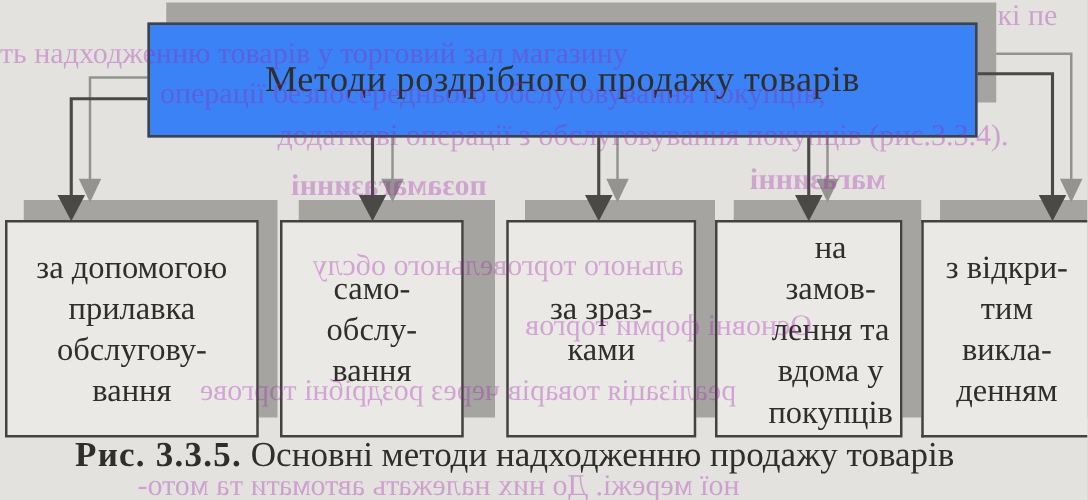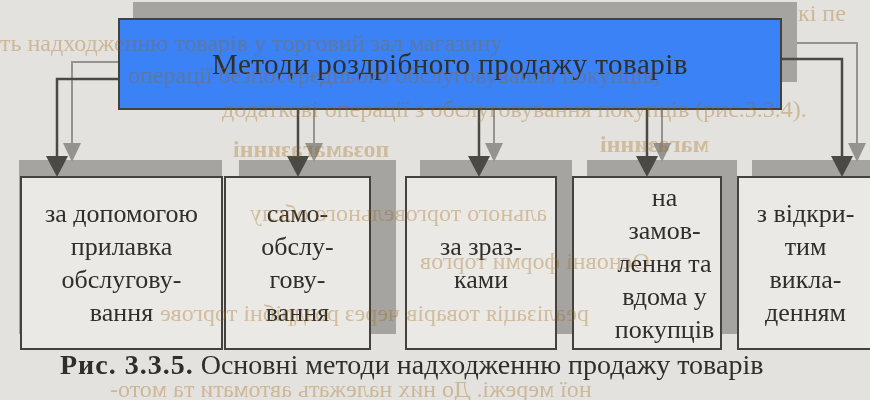--- a/index.html
+++ b/index.html
@@ -24,32 +24,32 @@
     display:flex;align-items:center;justify-content:center;
     font-size:29px;letter-spacing:.5px;
   }
   
   .mbox{
     position:absolute;top:176px;height:174px;
     background:#eae9e5;border:2px solid #43423e;box-sizing:border-box;
     display:flex;flex-direction:column;align-items:center;justify-content:center;
     text-align:center;font-size:26px;line-height:33px;
   }
-  .mbox1{left:4px;  width:203px;margin-left:16px;}
+  .mbox1{left:4px;  width:203px;}
   .mbox2{left:224px;width:147px;text-align:right;}
   .mbox3{left:405px;width:152px;}
   .mbox4{left:572px;width:150px;padding-left:35px;}
   .mbox5{left:737px;width:135px;border-right:none;}
   
   .wires{position:absolute;left:0;top:0;width:870px;height:400px;}
   
   .caption{position:absolute;left:60px;top:350px;width:800px;font-size:28px;line-height:30px;white-space:nowrap;}
   .caption b{font-weight:bold;letter-spacing:1px;}
   
-  .bleed{position:absolute;white-space:nowrap;color:#a16207;opacity:.33;
+  .bleed{position:absolute;white-space:nowrap;color:#a21caf;opacity:.33;
          font-size:24px;pointer-events:none;text-align:center;}
   .bleed.bold{font-weight:bold;opacity:.30;}
   .mir{transform:scaleX(-1);}
   .overlay{position:absolute;left:0;top:0;width:870px;height:400px;pointer-events:none;}
 </style>
 </head>
 <body>
 
 <div class="stage">
 
@@ -99,21 +99,20 @@
 
   <div class="mbox mbox1">
     <span>за допомогою</span>
     <span>прилавка</span>
     <span>обслугову-</span>
     <span>вання</span>
   </div>
   <div class="mbox mbox2">
     <span>само-</span>
     <span>обслу-</span>
-    <span>гову-</span>
     <span>вання</span>
   </div>
   <div class="mbox mbox3">
     <span>за зраз-</span>
     <span>ками</span>
   </div>
   <div class="mbox mbox4">
     <span>на</span>
     <span>замов-</span>
     <span>лення та</span>

